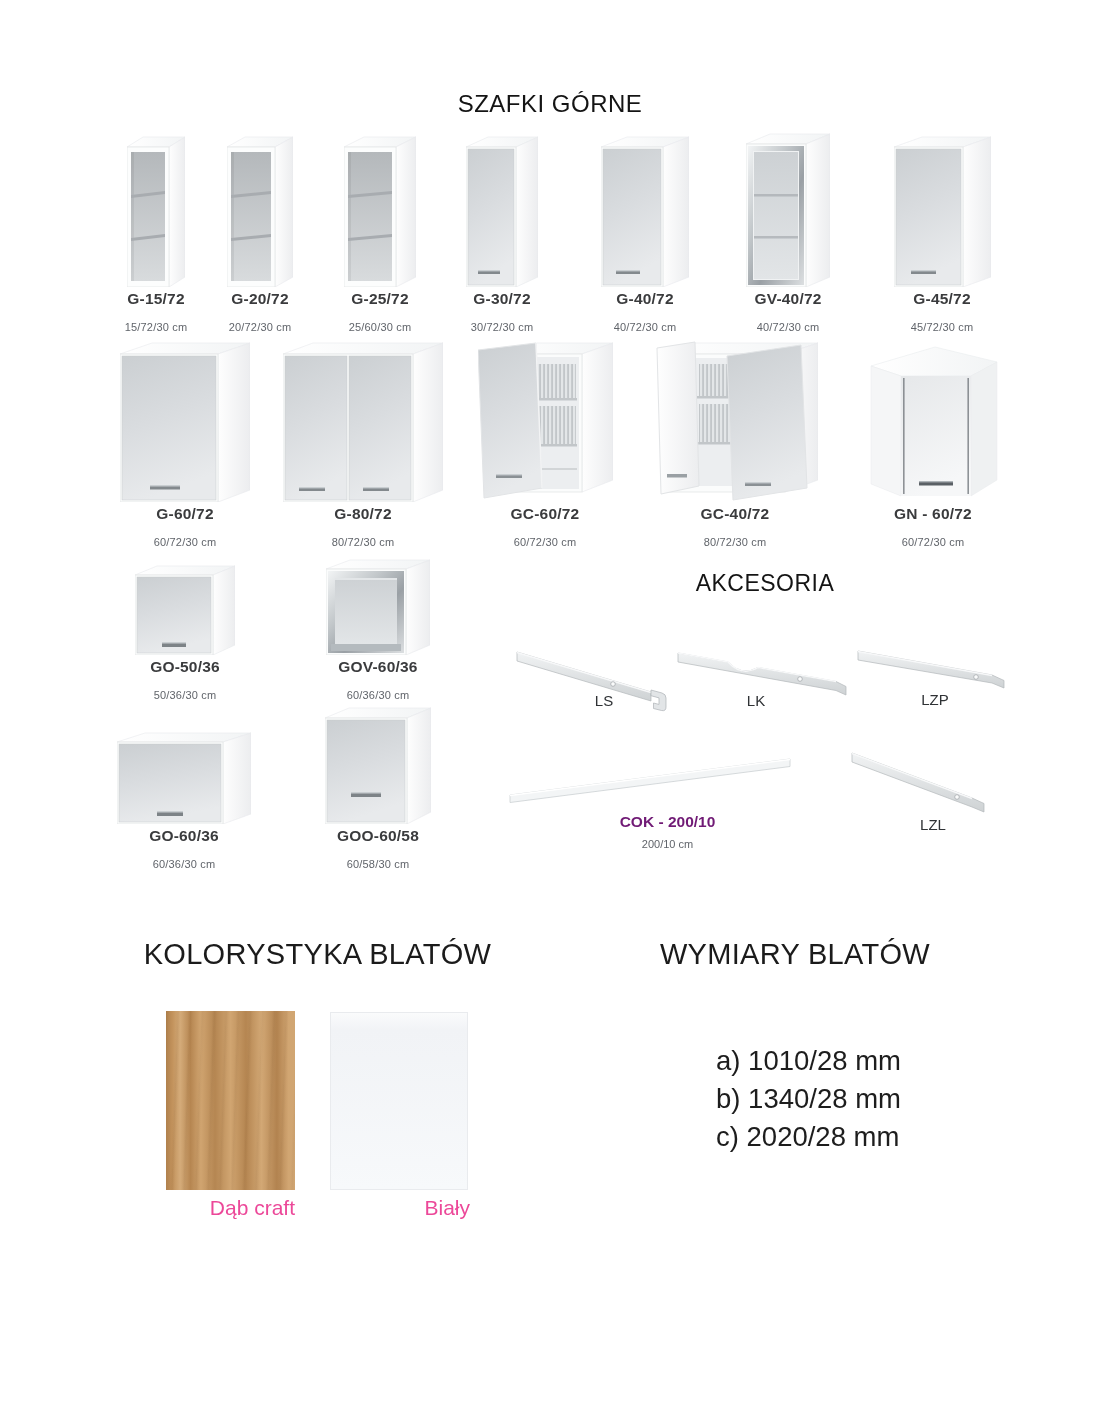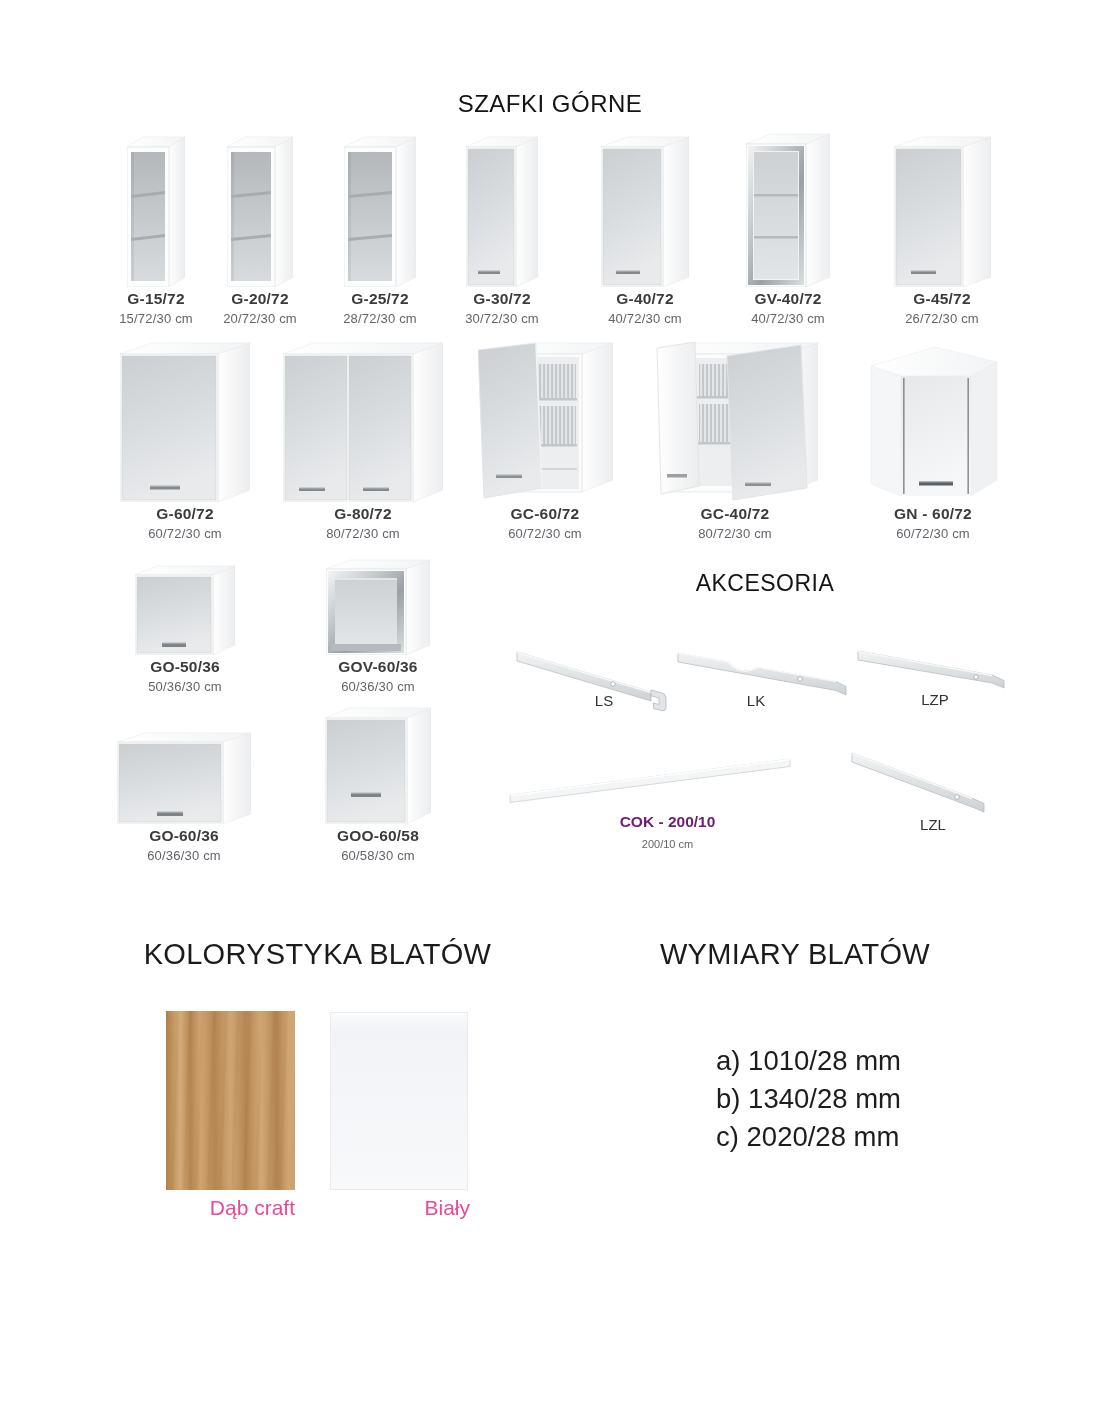--- a/index.html
+++ b/index.html
@@ -2,21 +2,21 @@
 <html><head>
 <meta charset="utf-8">
 <style>
   html,body{margin:0;padding:0;background:#ffffff;}
   .page{position:relative;width:1100px;height:1422px;background:#ffffff;overflow:hidden;
         font-family:"Liberation Sans",sans-serif;}
   .sec-title{position:absolute;font-size:24px;color:#141414;text-align:center;letter-spacing:.5px;}
   .cell{position:absolute;display:flex;flex-direction:column;align-items:center;}
   .fig{display:flex;align-items:flex-end;justify-content:center;width:100%;}
   .code{font-size:15.5px;font-weight:bold;color:#3a3b3d;letter-spacing:.2px;margin-top:3px;white-space:nowrap;}
-  .dims{font-size:13px;color:#60646a;margin-top:3px;letter-spacing:.2px;white-space:nowrap;}
+  .dims{font-size:11px;color:#60646a;margin-top:13px;letter-spacing:.2px;white-space:nowrap;}
   .acc{position:absolute;}
   .acc-label{position:absolute;font-size:15px;color:#2f3235;text-align:center;white-space:nowrap;}
   .acc-label.bold{font-weight:bold;font-size:15.5px;color:#701a75;}
   .acc-dims{position:absolute;font-size:11px;color:#60646a;text-align:center;white-space:nowrap;}
   .big-title{position:absolute;font-size:29px;color:#1b1b1b;text-align:center;letter-spacing:.3px;}
   .swatch{position:absolute;}
   .swatch.wood{
     background-color:#c6965f;
     background-image:
       linear-gradient(90deg, rgba(125,80,35,.30) 0%, rgba(125,80,35,.05) 5%, rgba(255,235,200,.25) 11%,
@@ -120,21 +120,21 @@
         <polygon points="0,12 52,12 72,2 20,2" fill="url(#gTop)" stroke="#e8eaec" stroke-width="0.6"></polygon>
         <polygon points="52,12 72,2 72,142 52,152" fill="url(#gSide)" stroke="#e8eaec" stroke-width="0.6"></polygon>
         <rect x="0" y="12" width="52" height="140" fill="#fcfdfd" stroke="#e3e5e7" stroke-width="0.8"></rect>
         <rect x="4" y="17" width="44" height="129" fill="url(#gInt)"></rect>
         <rect x="4" y="17" width="3" height="129" fill="rgba(0,0,0,0.06)"></rect>
         <polygon points="4,60 48,56 48,59 4,63" fill="#a8acb0"></polygon>
         <polygon points="4,103 48,99 48,102 4,106" fill="#a8acb0"></polygon>
       </svg>
     </div>
     <div class="code">G-25/72</div>
-    <div class="dims">28/72/30 cm</div>
+    <div class="dims">25/60/30 cm</div>
   </div>
 
   <div class="cell" style="left:437px;top:130px;width:130px">
     <div class="fig" style="height:157px">
       <svg width="72" height="152" viewBox="0 0 72 152">
         <polygon points="0,12 50,12 72,2 22,2" fill="url(#gTop)" stroke="#e8eaec" stroke-width="0.6"></polygon>
         <polygon points="50,12 72,2 72,142 50,152" fill="url(#gSide)" stroke="#e8eaec" stroke-width="0.6"></polygon>
         <rect x="0" y="12" width="50" height="140" fill="#fbfcfc" stroke="#e3e5e7" stroke-width="0.8"></rect>
         <rect x="2" y="14" width="46" height="136" fill="url(#gDoor)" stroke="#c6c9cc" stroke-width="0.5"></rect>
         <rect x="12" y="135" width="22" height="4" fill="#83898d"></rect>
@@ -182,21 +182,21 @@
       <svg width="97" height="152" viewBox="0 0 97 152">
         <polygon points="0,12 69,12 97,2 28,2" fill="url(#gTop)" stroke="#e8eaec" stroke-width="0.6"></polygon>
         <polygon points="69,12 97,2 97,142 69,152" fill="url(#gSide)" stroke="#e8eaec" stroke-width="0.6"></polygon>
         <rect x="0" y="12" width="69" height="140" fill="#fbfcfc" stroke="#e3e5e7" stroke-width="0.8"></rect>
         <rect x="2" y="14" width="65" height="136" fill="url(#gDoor)" stroke="#c6c9cc" stroke-width="0.5"></rect>
         <rect x="17" y="135" width="25" height="4" fill="#83898d"></rect>
         <rect x="17" y="135" width="25" height="1.4" fill="#c9ced1"></rect>
       </svg>
     </div>
     <div class="code">G-45/72</div>
-    <div class="dims">26/72/30 cm</div>
+    <div class="dims">45/72/30 cm</div>
   </div>
 
   <div class="cell" style="left:100px;top:336px;width:170px">
     <div class="fig" style="height:166px">
       <svg width="130" height="160" viewBox="0 0 130 160">
         <polygon points="0,12 98,12 130,1 32,1" fill="url(#gTop)" stroke="#e8eaec" stroke-width="0.6"></polygon>
         <polygon points="98,12 130,1 130,148 98,160" fill="url(#gSide)" stroke="#e8eaec" stroke-width="0.6"></polygon>
         <rect x="0" y="12" width="98" height="148" fill="#fbfcfc" stroke="#e3e5e7" stroke-width="0.8"></rect>
         <rect x="2" y="14" width="94" height="144" fill="url(#gDoor)" stroke="#c6c9cc" stroke-width="0.5"></rect>
         <rect x="30" y="143" width="30" height="4.5" fill="#83898d"></rect>

